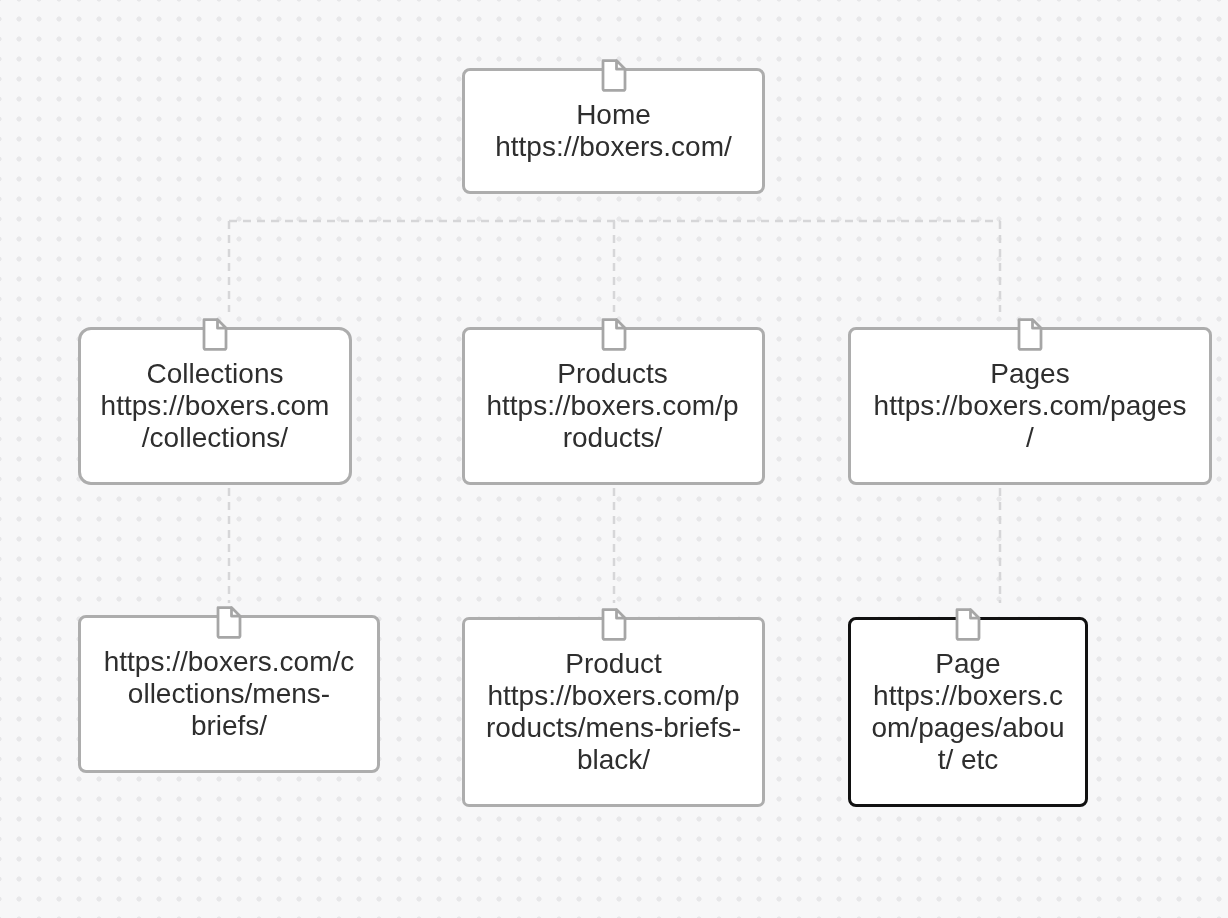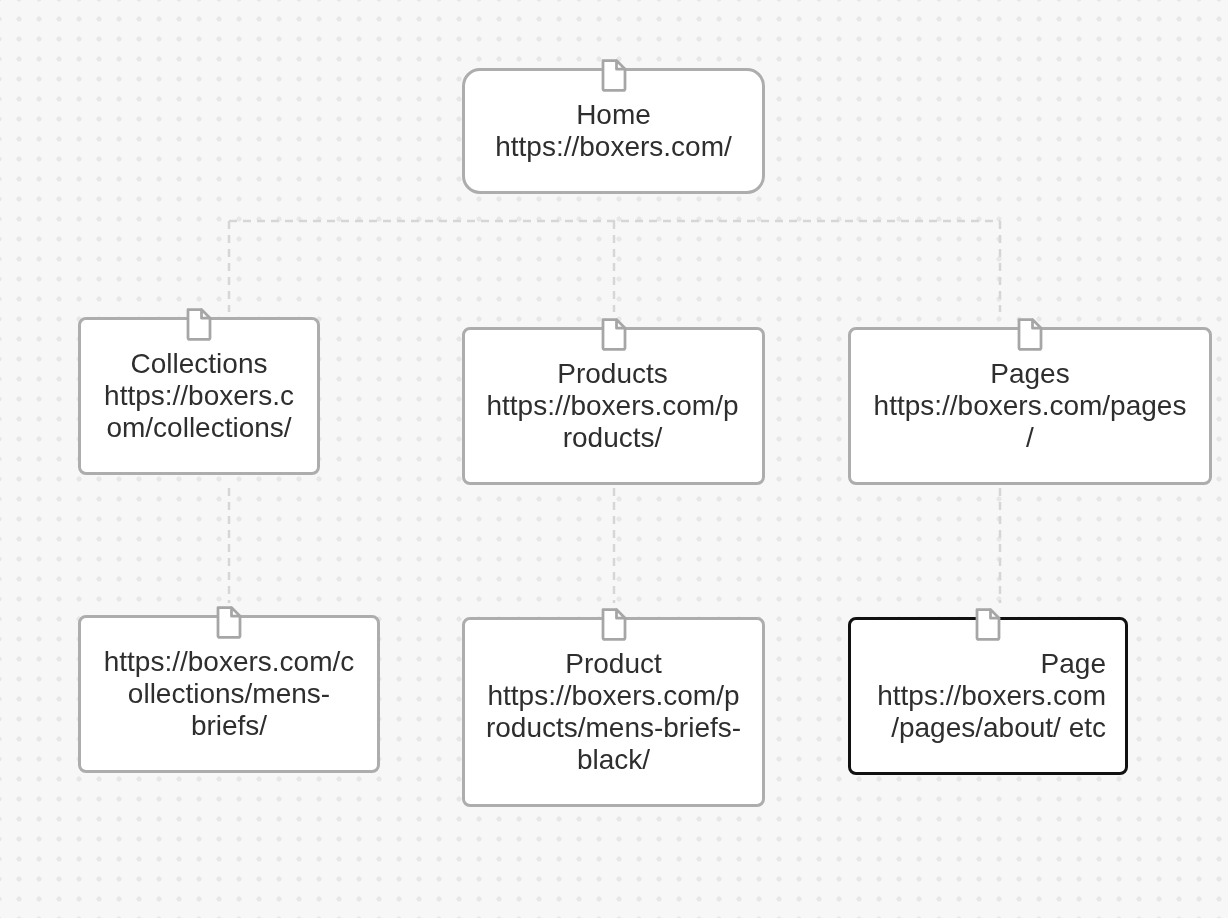--- a/index.html
+++ b/index.html
@@ -67,34 +67,34 @@
       <path d="M229 221 H1000"></path>
       <path d="M229 221 V312"></path>
       <path d="M614 221 V312"></path>
       <path d="M1000 221 V312"></path>
       <path d="M229 488 V603"></path>
       <path d="M614 488 V603"></path>
       <path d="M1000 488 V603"></path>
     </g>
   </svg>
 
-  <div class="node" style="left:462px; top:68px; width:303px;border-radius:18px;">
+  <div class="node" style="left:462px; top:68px; width:303px;">
     <span class="node-icon">
       <svg viewBox="0 0 24 27">
         <g fill="#ffffff" stroke="#a6a6a6" stroke-width="2.2" stroke-linejoin="round">
           <path d="M3.2 1.6 H14 L20.8 8.4 V24.2 a1.2 1.2 0 0 1 -1.2 1.2 H4.4 a1.2 1.2 0 0 1 -1.2 -1.2 Z"></path>
           <path d="M14 1.6 V8.4 H20.8 Z"></path>
         </g>
       </svg>
     </span>
     <div class="node-title">Home</div>
     <div class="node-url">https://boxers.com/</div>
   </div>
 
-  <div class="node" style="left:78px; top:317px; width:242px;">
+  <div class="node" style="left:78px; top:327px; width:274px;border-radius:13px;">
     <span class="node-icon">
       <svg viewBox="0 0 24 27">
         <g fill="#ffffff" stroke="#a6a6a6" stroke-width="2.2" stroke-linejoin="round">
           <path d="M3.2 1.6 H14 L20.8 8.4 V24.2 a1.2 1.2 0 0 1 -1.2 1.2 H4.4 a1.2 1.2 0 0 1 -1.2 -1.2 Z"></path>
           <path d="M14 1.6 V8.4 H20.8 Z"></path>
         </g>
       </svg>
     </span>
     <div class="node-title">Collections</div>
     <div class="node-url">https://boxers.com/collections/</div>
@@ -131,34 +131,34 @@
       <svg viewBox="0 0 24 27">
         <g fill="#ffffff" stroke="#a6a6a6" stroke-width="2.2" stroke-linejoin="round">
           <path d="M3.2 1.6 H14 L20.8 8.4 V24.2 a1.2 1.2 0 0 1 -1.2 1.2 H4.4 a1.2 1.2 0 0 1 -1.2 -1.2 Z"></path>
           <path d="M14 1.6 V8.4 H20.8 Z"></path>
         </g>
       </svg>
     </span>
     <div class="node-url">https://boxers.com/collections/mens-briefs/</div>
   </div>
 
-  <div class="node" style="left:462px; top:617px; width:303px;">
+  <div class="node" style="left:462px; top:617px; width:303px;border-radius:7px;">
     <span class="node-icon">
       <svg viewBox="0 0 24 27">
         <g fill="#ffffff" stroke="#a6a6a6" stroke-width="2.2" stroke-linejoin="round">
           <path d="M3.2 1.6 H14 L20.8 8.4 V24.2 a1.2 1.2 0 0 1 -1.2 1.2 H4.4 a1.2 1.2 0 0 1 -1.2 -1.2 Z"></path>
           <path d="M14 1.6 V8.4 H20.8 Z"></path>
         </g>
       </svg>
     </span>
     <div class="node-title">Product</div>
     <div class="node-url">https://boxers.com/products/mens-briefs-black/</div>
   </div>
 
-  <div class="node selected" style="left:848px; top:617px; width:280px;text-align:right;">
+  <div class="node selected" style="left:848px; top:617px; width:240px;">
     <span class="node-icon">
       <svg viewBox="0 0 24 27">
         <g fill="#ffffff" stroke="#a6a6a6" stroke-width="2.2" stroke-linejoin="round">
           <path d="M3.2 1.6 H14 L20.8 8.4 V24.2 a1.2 1.2 0 0 1 -1.2 1.2 H4.4 a1.2 1.2 0 0 1 -1.2 -1.2 Z"></path>
           <path d="M14 1.6 V8.4 H20.8 Z"></path>
         </g>
       </svg>
     </span>
     <div class="node-title">Page</div>
     <div class="node-url">https://boxers.com/pages/about/ etc</div>

